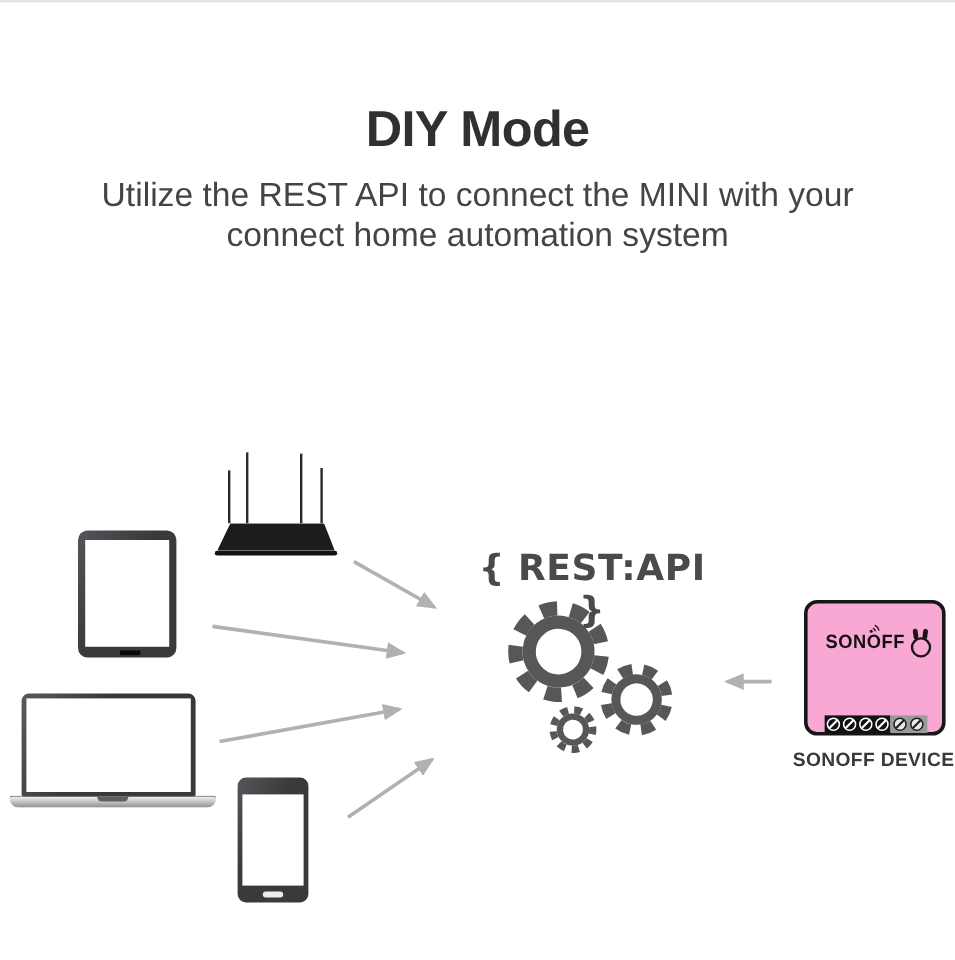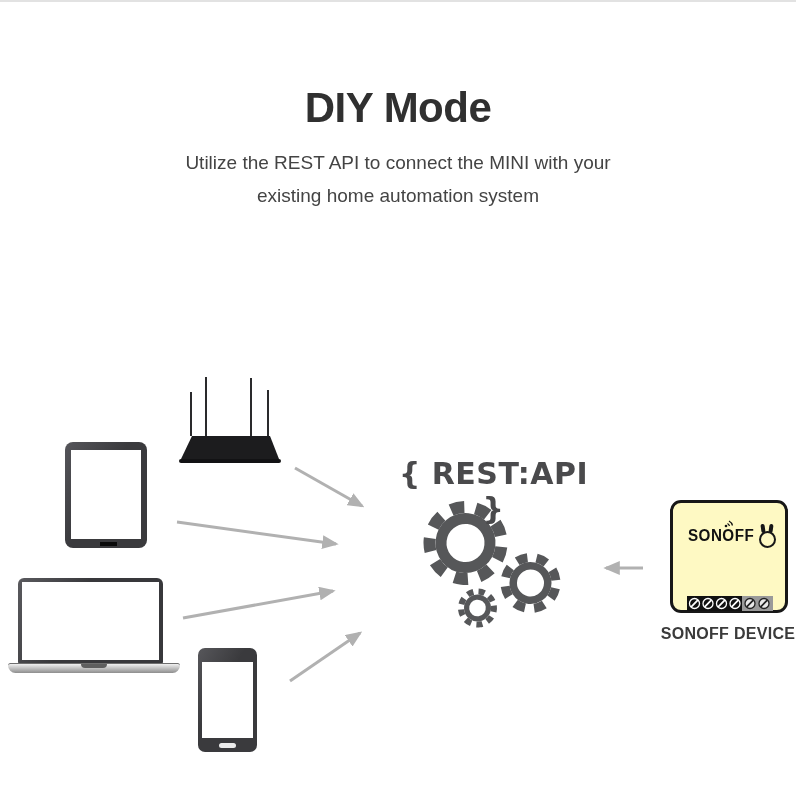--- a/index.html
+++ b/index.html
@@ -8,21 +8,21 @@
     font-family:"Liberation Sans", sans-serif;
   }
   .top-edge{position:absolute;left:0;top:0;width:796px;height:2px;background:#e2e2e2;}
 
   
   .title{
     position:absolute;left:0;top:84px;width:796px;text-align:center;
     font-size:42px;font-weight:800;color:#303030;letter-spacing:-0.5px;
   }
   .subtitle{position:absolute;left:0;top:146px;width:796px;text-align:center;
-    font-size:19px;color:#444;line-height:33px;}
+    font-size:28px;color:#444;line-height:33px;}
 
   
   .api-label{
     position:absolute;left:386px;top:456px;width:215px;text-align:center;
     font-size:30px;font-weight:800;color:#4a4a4c;letter-spacing:0.5px;
     font-family:"DejaVu Sans", sans-serif;
   }
 
   
   .tablet{position:absolute;left:65px;top:442px;width:82px;height:106px;
@@ -50,21 +50,21 @@
   .laptop-base .notch{position:absolute;left:73px;top:0;width:26px;height:4px;background:#5f5f5f;border-radius:0 0 4px 4px;}
 
   
   .phone{position:absolute;left:198px;top:648px;width:59px;height:104px;
     background:linear-gradient(120deg,#57575b 0%,#3a3a3d 40%);border-radius:7px;}
   .phone .screen{position:absolute;left:4px;top:14px;width:51px;height:76px;background:#fff;}
   .phone .home{position:absolute;left:21px;bottom:4px;width:17px;height:5px;background:#ececec;border-radius:3px;}
 
   
   .sonoff{position:absolute;left:670px;top:500px;width:118px;height:113px;box-sizing:border-box;
-    border:3px solid #171717;border-radius:11px;background:#fef9c3;}
+    border:3px solid #171717;border-radius:11px;background:#f9a8d4;}
   .sonoff .logo{position:absolute;left:15px;top:24px;font-size:16px;font-weight:800;color:#111;
     letter-spacing:0.5px;transform:scaleX(0.95);transform-origin:left;}
   .sonoff .wifi-mark{position:absolute;left:50px;top:15px;}
   .sonoff .btn{position:absolute;left:86px;top:28px;width:17px;height:17px;border:2.5px solid #171717;border-radius:50%;box-sizing:border-box;}
   .sonoff .prong{position:absolute;width:3.5px;height:9px;background:#171717;border-radius:2px;}
   .sonoff .prong1{left:88px;top:21px;transform:rotate(-8deg);}
   .sonoff .prong2{left:96px;top:21px;transform:rotate(8deg);}
   .sonoff .terminals{position:absolute;left:14px;top:93px;}
 
   .device-caption{position:absolute;left:655px;top:625px;width:146px;text-align:center;
@@ -74,21 +74,21 @@
 </style>
 </head>
 <body>
 
 <div id="canvas">
   <div class="top-edge"></div>
 
   <div class="title">DIY Mode</div>
   <div class="subtitle">
     <div>Utilize the REST API to connect the MINI with your</div>
-    <div>existing home automation system</div>
+    <div>connect home automation system</div>
   </div>
 
   <div class="tablet">
     <div class="screen"></div>
     <div class="chin"></div>
   </div>
 
   <div class="router">
     <div class="ant ant1"></div>
     <div class="ant ant2"></div>

